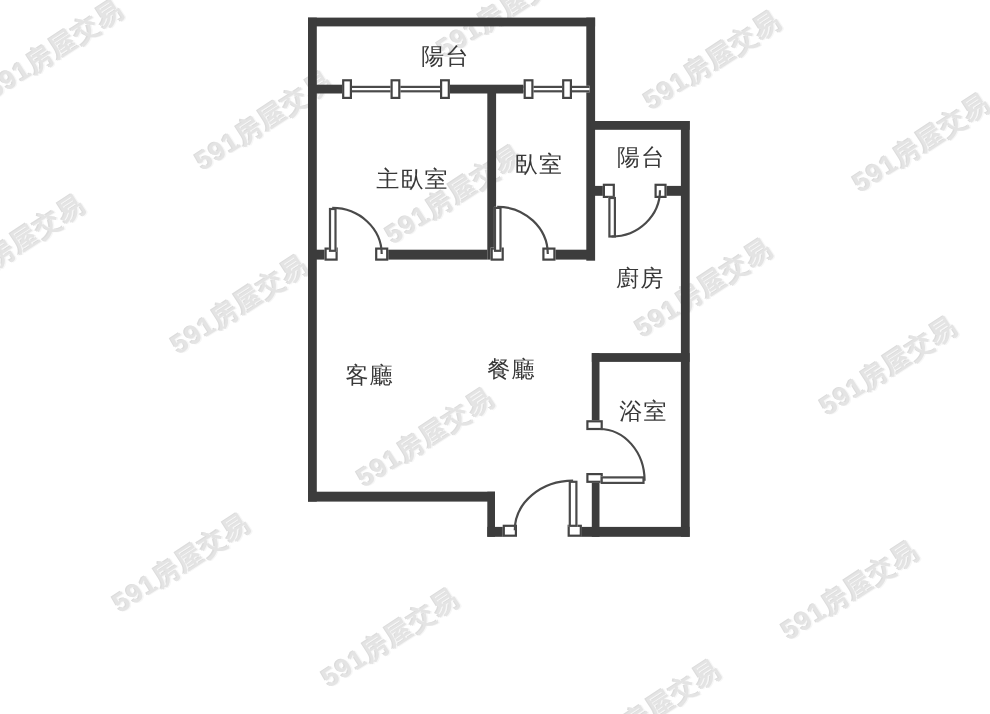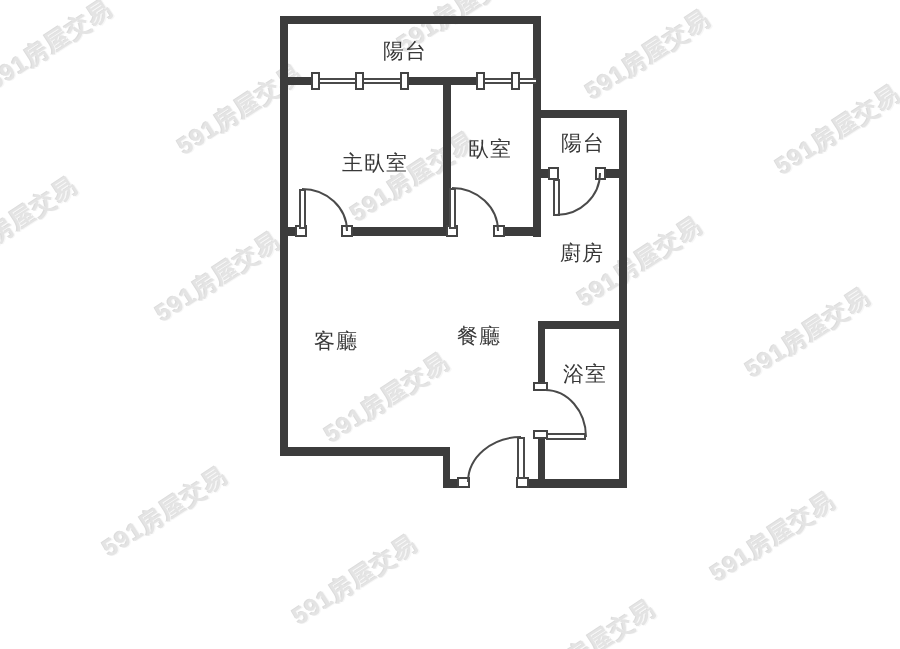--- a/index.html
+++ b/index.html
@@ -118,16 +118,16 @@
       <path d="M 545,390 A 41,47 0 0 1 586,437" fill="none" stroke="#4a4a4a" stroke-width="2"></path>
       <path d="M 521,437 A 53,45 0 0 0 468,482" fill="none" stroke="#4a4a4a" stroke-width="2"></path>
     </svg>
 
     <div class="room-label" style="left:405px;top:51px">陽台</div>
     <div class="room-label" style="left:375px;top:163px">主臥室</div>
     <div class="room-label" style="left:490px;top:149px">臥室</div>
     <div class="room-label" style="left:583px;top:143px">陽台</div>
     <div class="room-label" style="left:582px;top:253px">廚房</div>
     <div class="room-label" style="left:336px;top:341px">客廳</div>
-    <div class="room-label" style="left:479px;top:336px">餐廳</div>
+    <div class="room-label" style="left:465px;top:336px">餐廳</div>
     <div class="room-label" style="left:585px;top:374px">浴室</div>
   </div>
 </div>
 
 </body></html>

